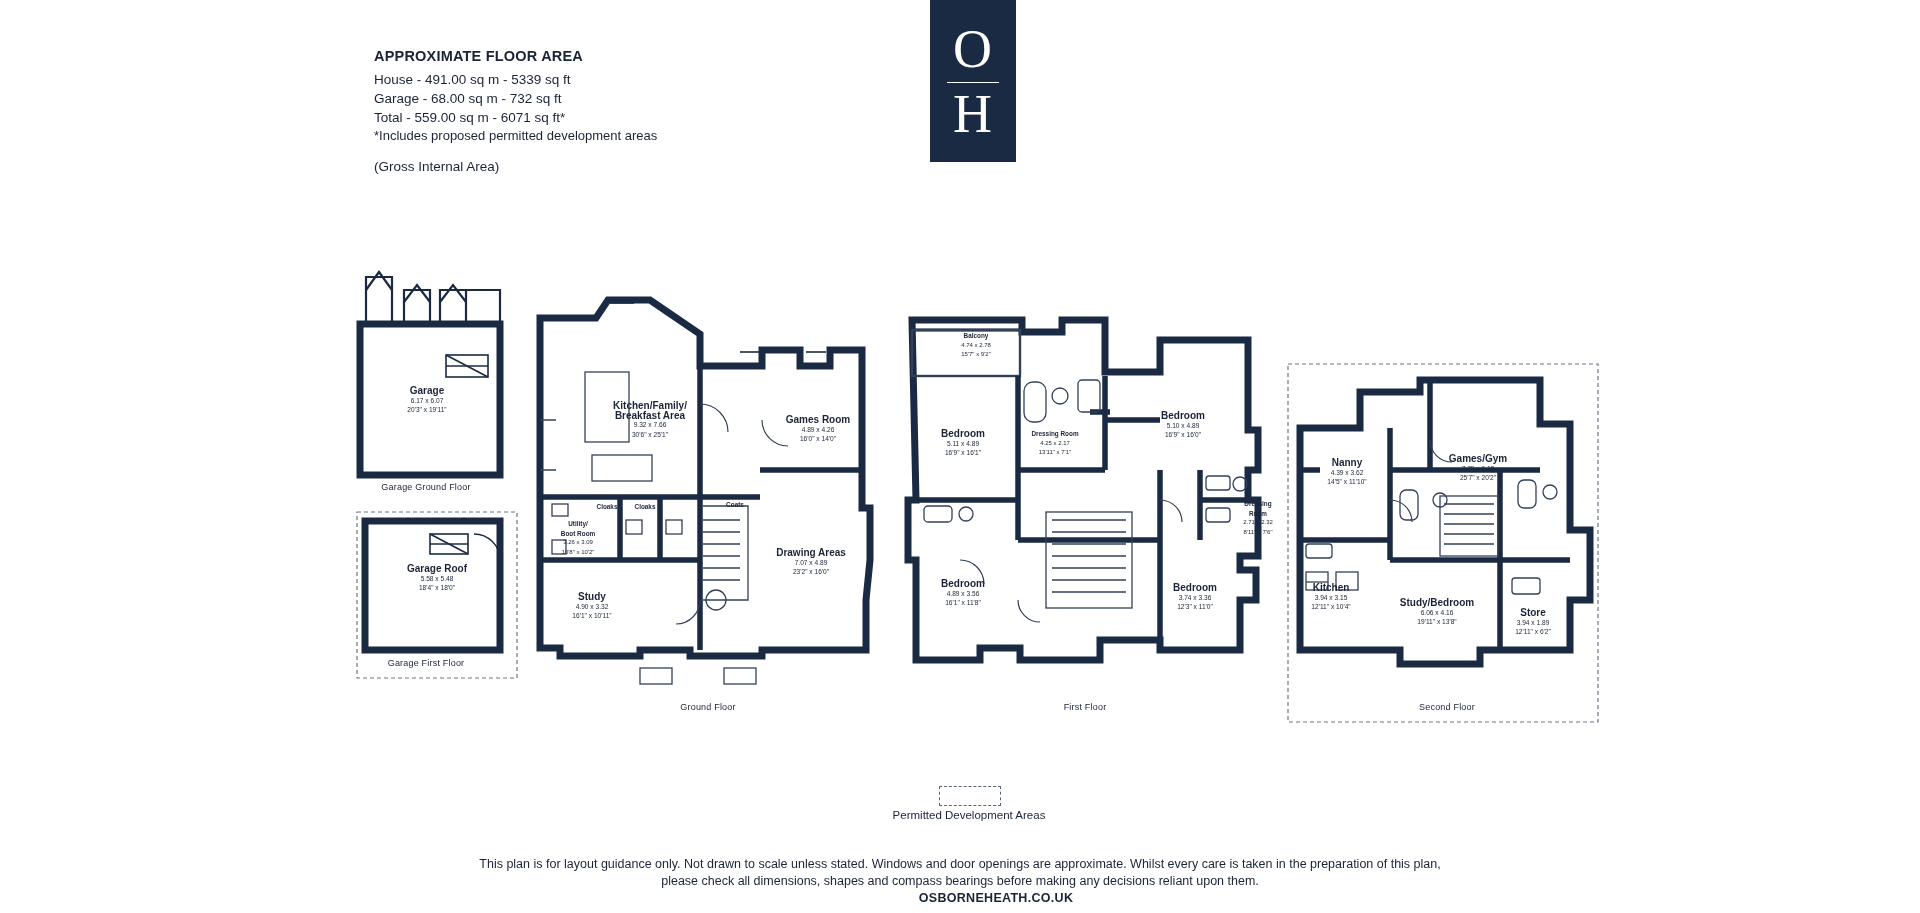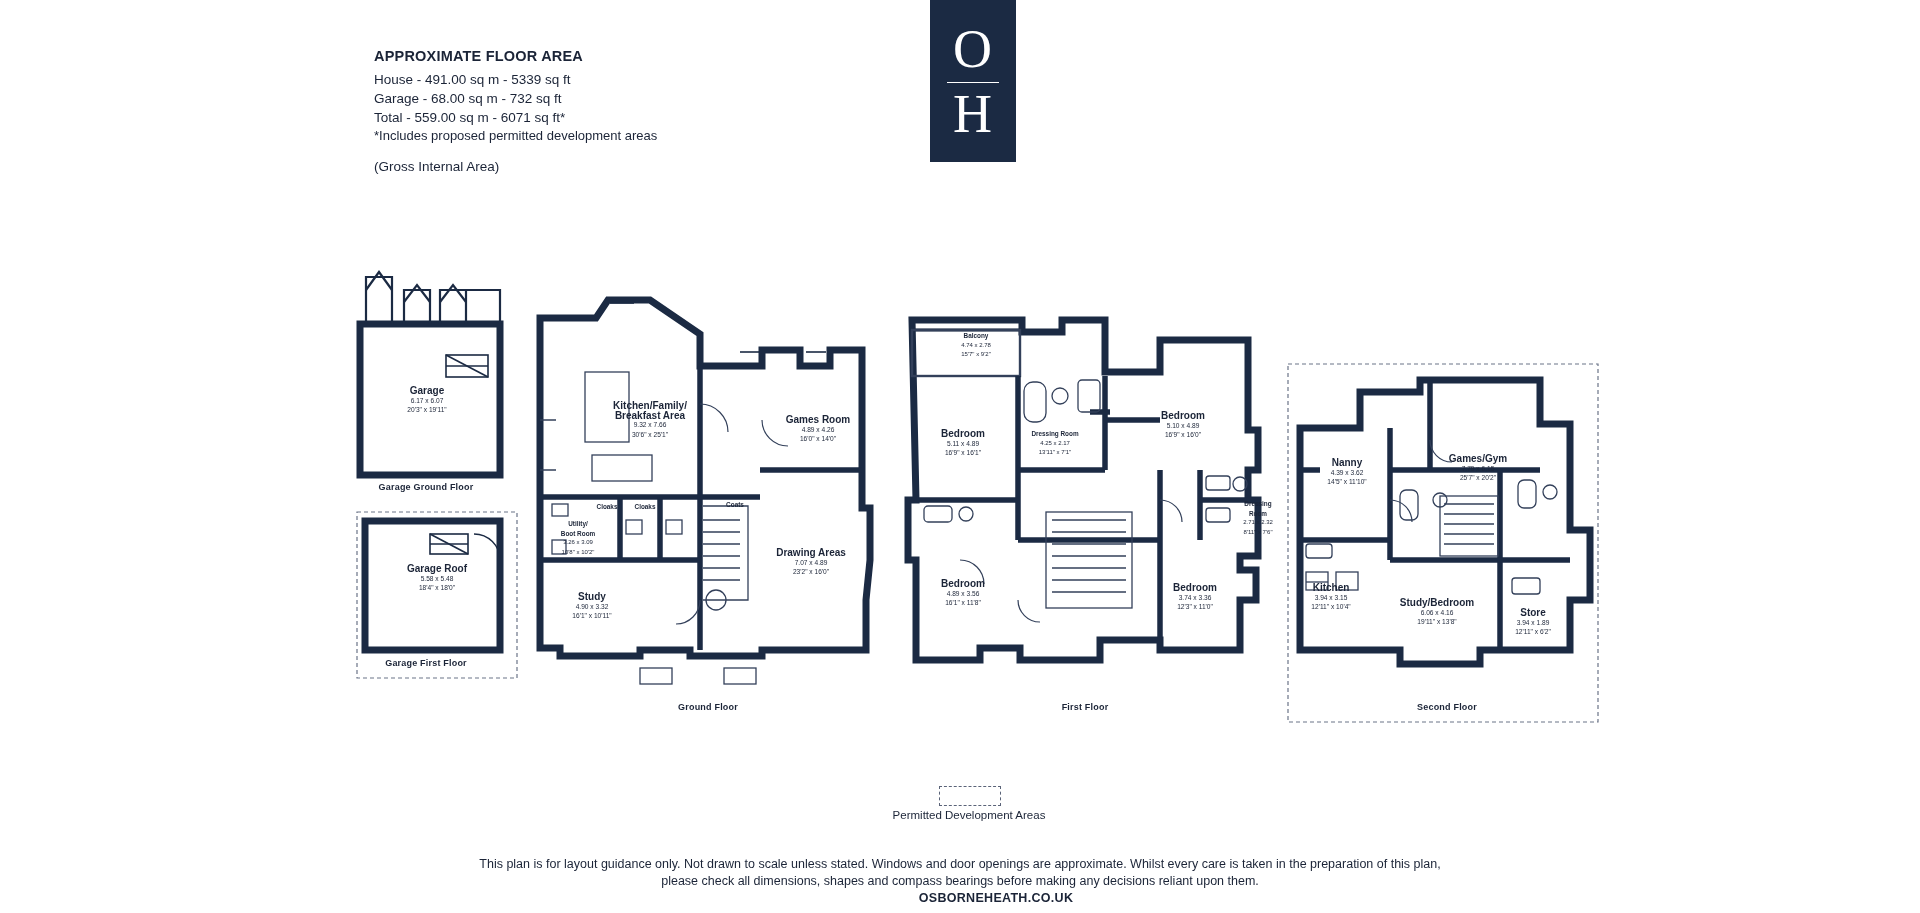--- a/index.html
+++ b/index.html
@@ -101,21 +101,21 @@
     left: 0; top: 0;
     width: 1920px;
     height: 913px;
     pointer-events: none;
   }
 
   
   .caption {
     position: absolute;
     font-size: 9px;
-    font-weight: bold;
+    font-weight: normal;
     letter-spacing: 0.2px;
     text-align: center;
     white-space: nowrap;
     transform: translateX(-50%);
   }
   .room {
     position: absolute;
     text-align: center;
     transform: translate(-50%, -50%);
     white-space: nowrap;

